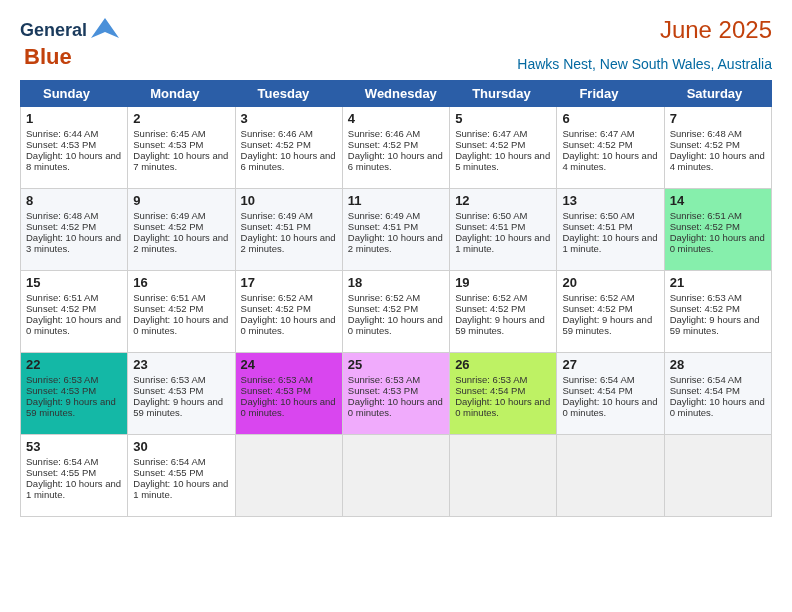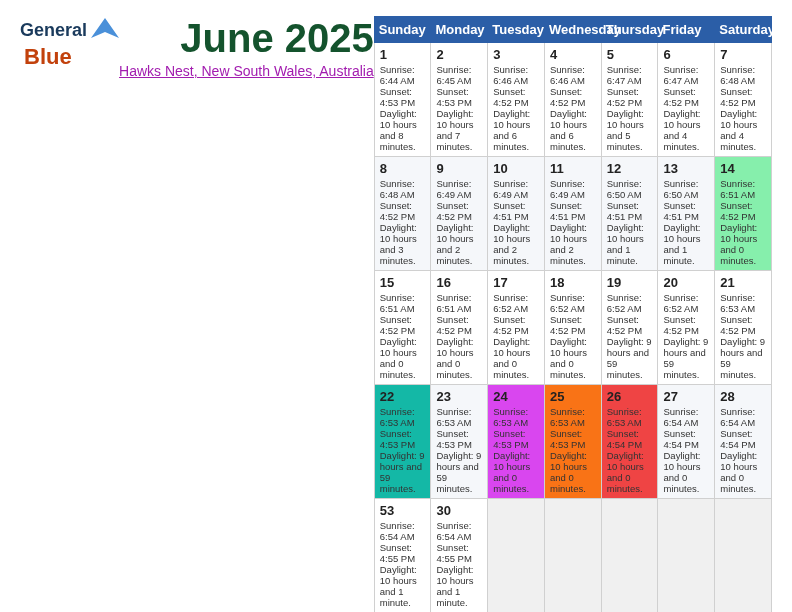--- a/index.html
+++ b/index.html
@@ -8,58 +8,58 @@
       background: #fff;
       width: 792px;
       height: 612px;
       overflow: hidden;
     }
     .page {
       width: 792px;
       height: 448px;
       padding: 16px 20px 12px 20px;
       display: flex;
+      flex-direction: column;
     }
     .header {
       display: flex;
       justify-content: space-between;
       align-items: flex-start;
       margin-bottom: 8px;
     }
     .logo {
       display: flex;
       flex-direction: column;
       align-items: flex-start;
     }
     .title-section {
       text-align: right;
     }
     .calendar-title {
-      font-size: 40px;
-      font-weight: bold;
-      color: #14532d;
+      font-size: 24px;
+      font-weight: normal;
+      color: #c2410c;
     }
     .calendar-subtitle {
       font-size: 14px;
-      color: #a21caf;
-      margin-top: 2px;
-      text-decoration: underline;
+      color: #0369a1;
+      margin-top: 12px;
     }
     .calendar {
       flex: 1;
       border: 1px solid #ccc;
       border-collapse: collapse;
       width: 100%;
       table-layout: fixed;
     }
     .calendar th {
       background: #2b5ea7;
       color: #fff;
       text-align: left;
-      padding: 5px 4px;
+      padding: 5px 22px;
       font-size: 13px;
       font-weight: bold;
       border: 1px solid #2b5ea7;
     }
     .calendar td {
       vertical-align: top;
       padding: 4px 5px;
       border: 1px solid #d0d0d0;
       font-size: 9.5px;
       color: #333;
@@ -141,22 +141,22 @@
           <td><span class="day-num">17</span><span>Sunrise: 6:52 AM</span><br><span>Sunset: 4:52 PM</span><br><span>Daylight: 10 hours and 0 minutes.</span></td>
           <td><span class="day-num">18</span><span>Sunrise: 6:52 AM</span><br><span>Sunset: 4:52 PM</span><br><span>Daylight: 10 hours and 0 minutes.</span></td>
           <td><span class="day-num">19</span><span>Sunrise: 6:52 AM</span><br><span>Sunset: 4:52 PM</span><br><span>Daylight: 9 hours and 59 minutes.</span></td>
           <td><span class="day-num">20</span><span>Sunrise: 6:52 AM</span><br><span>Sunset: 4:52 PM</span><br><span>Daylight: 9 hours and 59 minutes.</span></td>
           <td><span class="day-num">21</span><span>Sunrise: 6:53 AM</span><br><span>Sunset: 4:52 PM</span><br><span>Daylight: 9 hours and 59 minutes.</span></td>
         </tr>
         <tr>
           <td style="background: #14b8a6;"><span class="day-num">22</span><span>Sunrise: 6:53 AM</span><br><span>Sunset: 4:53 PM</span><br><span>Daylight: 9 hours and 59 minutes.</span></td>
           <td style="background: rgb(245, 247, 250);"><span class="day-num">23</span><span>Sunrise: 6:53 AM</span><br><span>Sunset: 4:53 PM</span><br><span>Daylight: 9 hours and 59 minutes.</span></td>
           <td style="background: #d946ef;"><span class="day-num">24</span><span>Sunrise: 6:53 AM</span><br><span>Sunset: 4:53 PM</span><br><span>Daylight: 10 hours and 0 minutes.</span></td>
-          <td style="background: #f97316;"><span class="day-num">25</span><span>Sunrise: 6:53 AM</span><br><span>Sunset: 4:53 PM</span><br><span>Daylight: 10 hours and 0 minutes.</span></td>
-          <td style="background: #ef4444;"><span class="day-num">26</span><span>Sunrise: 6:53 AM</span><br><span>Sunset: 4:54 PM</span><br><span>Daylight: 10 hours and 0 minutes.</span></td>
+          <td style="background: #f0abfc;"><span class="day-num">25</span><span>Sunrise: 6:53 AM</span><br><span>Sunset: 4:53 PM</span><br><span>Daylight: 10 hours and 0 minutes.</span></td>
+          <td style="background: #bef264;"><span class="day-num">26</span><span>Sunrise: 6:53 AM</span><br><span>Sunset: 4:54 PM</span><br><span>Daylight: 10 hours and 0 minutes.</span></td>
           <td style="background: rgb(245, 247, 250);"><span class="day-num">27</span><span>Sunrise: 6:54 AM</span><br><span>Sunset: 4:54 PM</span><br><span>Daylight: 10 hours and 0 minutes.</span></td>
           <td style="background: rgb(245, 247, 250);"><span class="day-num">28</span><span>Sunrise: 6:54 AM</span><br><span>Sunset: 4:54 PM</span><br><span>Daylight: 10 hours and 0 minutes.</span></td>
         </tr>
         <tr>
           <td><span class="day-num">53</span><span>Sunrise: 6:54 AM</span><br><span>Sunset: 4:55 PM</span><br><span>Daylight: 10 hours and 1 minute.</span></td>
           <td><span class="day-num">30</span><span>Sunrise: 6:54 AM</span><br><span>Sunset: 4:55 PM</span><br><span>Daylight: 10 hours and 1 minute.</span></td>
           <td class="empty-cell" style="background: rgb(240, 240, 240);"></td>
           <td class="empty-cell" style="background: rgb(240, 240, 240);"></td>
           <td class="empty-cell" style="background: rgb(240, 240, 240);"></td>
           <td class="empty-cell" style="background: rgb(240, 240, 240);"></td>

